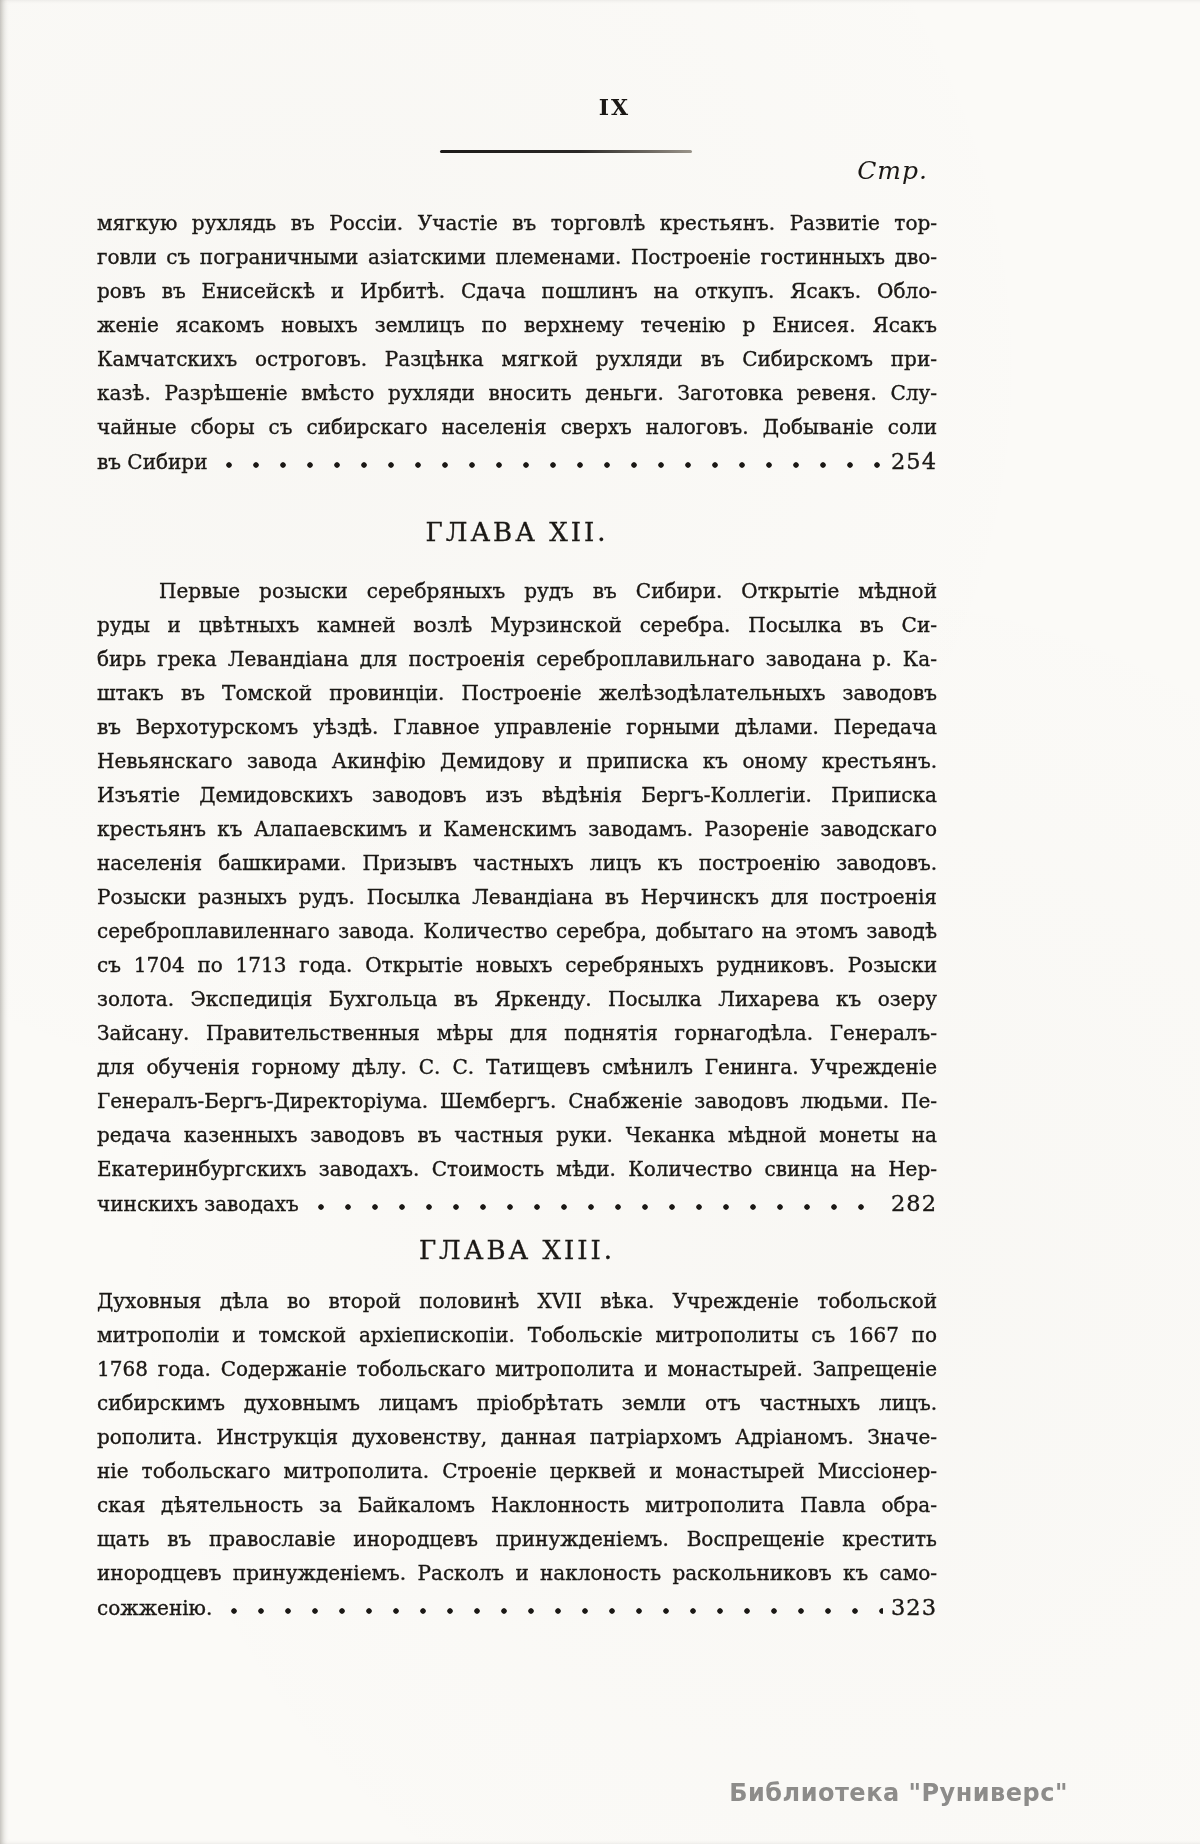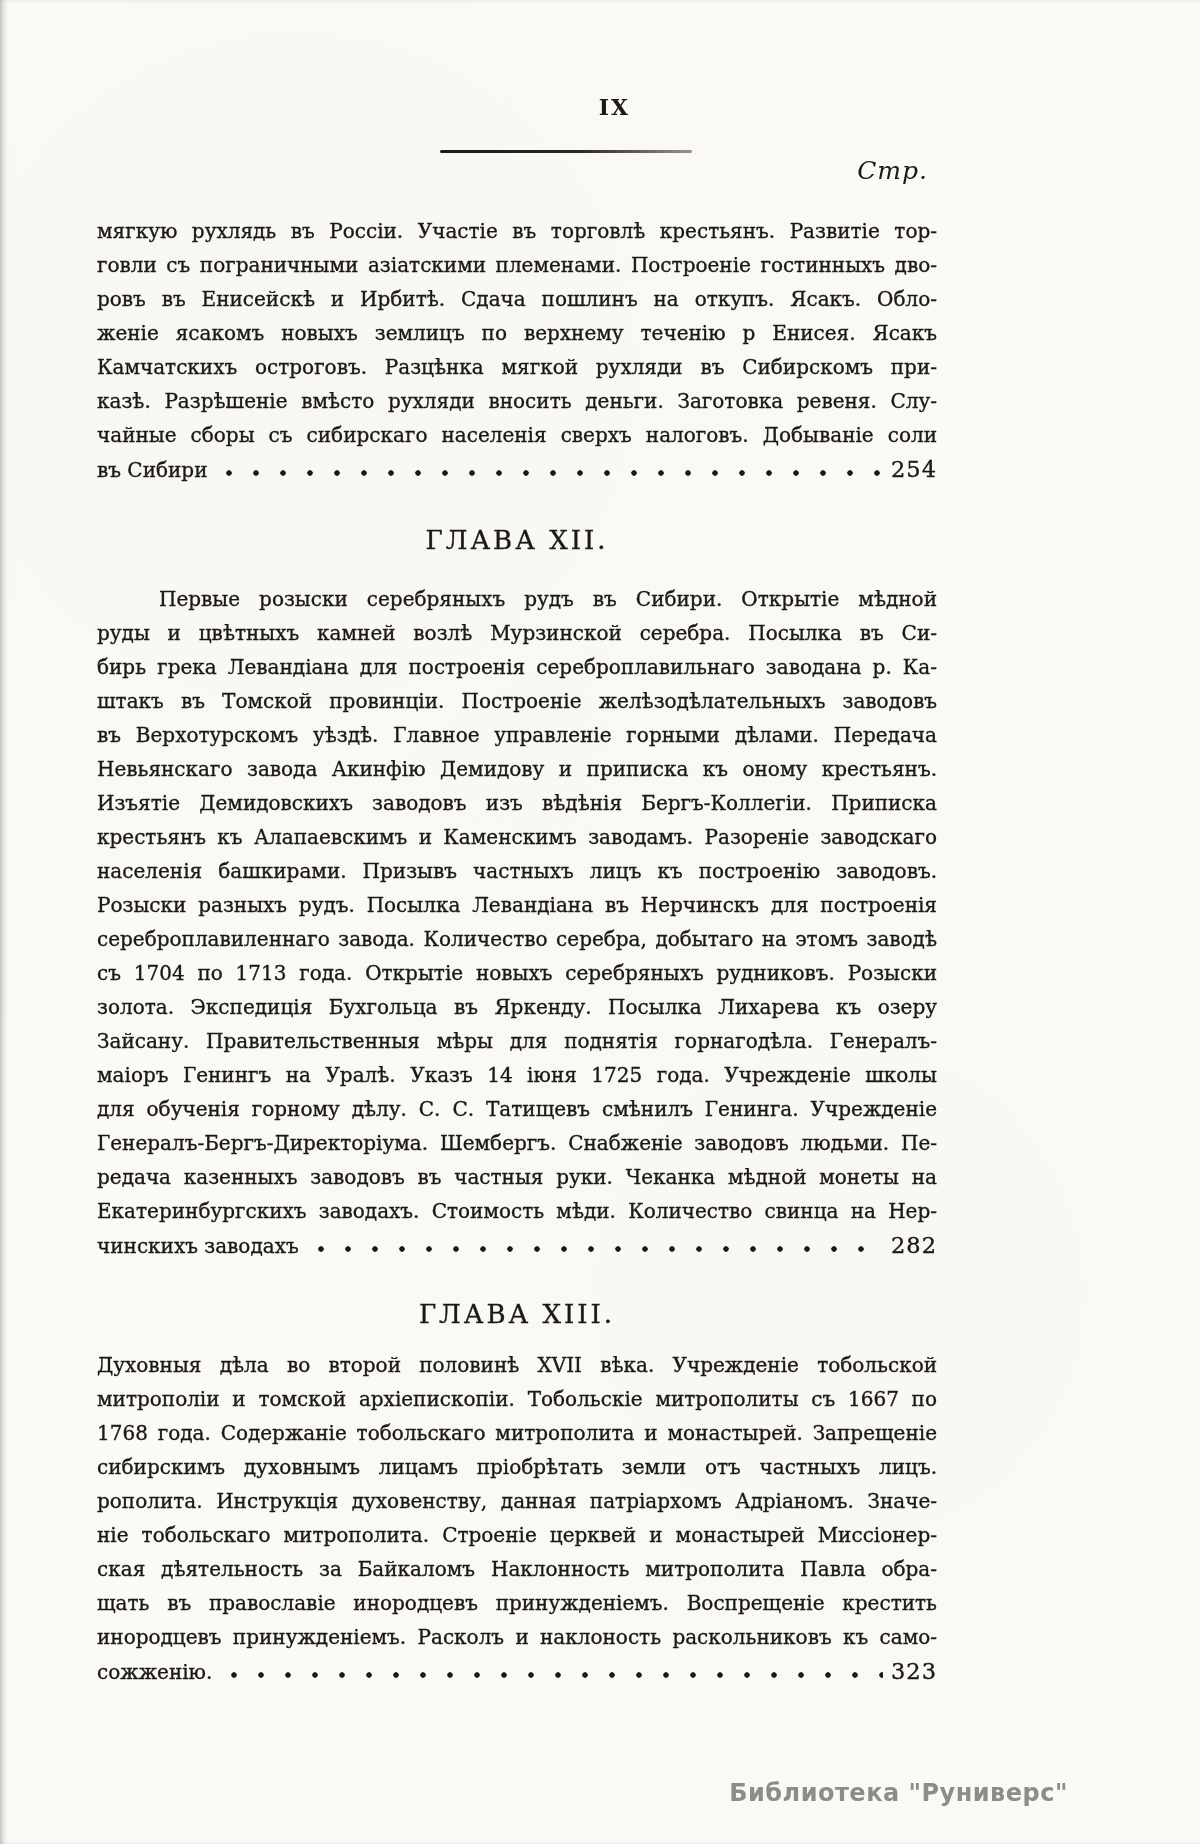--- a/index.html
+++ b/index.html
@@ -27,21 +27,21 @@
     position:absolute; top:150px; left:440px; width:252px; height:3px;
     background:linear-gradient(90deg,#1d1b19 0%,#2a2826 55%,#6a655e 82%,#9a948a 100%);
     border-radius:2px;
   }
   .col-label {
     position:absolute; top:156px; left:114px; width:840px;
     text-align:right; padding-right:26px; box-sizing:border-box;
     font-style:italic; font-size:25px; letter-spacing:1px;
   }
   .content {
-    position:absolute; top:214px; left:97px; width:840px;
+    position:absolute; top:206px; left:97px; width:840px;
     font-size:20px;
     -webkit-text-stroke:0.35px #1b1815;
   }
   .line {
     line-height:34px; height:34px;
     text-align:justify; text-align-last:justify;
     overflow:hidden; white-space:nowrap;
     word-spacing:1px;
   }
   .line.indent { text-indent:62px; }
@@ -58,21 +58,21 @@
   }
   .pagenum {
     white-space:nowrap; font-size:22.5px; letter-spacing:1px;
   }
   .heading {
     font-size:26px; letter-spacing:3px;
     line-height:36px; height:36px;
     margin:36px 0 24px 0;
     text-align-last:center; white-space:nowrap;
   }
-  .entry-3 .heading { margin:34px 0 16px 0; }
+  .entry-3 .heading { margin:12px 0 16px 0; }
   .watermark {
     position:absolute; top:1779px; right:132px;
     font-family:"DejaVu Sans","Liberation Sans",sans-serif;
     font-weight:bold; font-size:24px; color:#8d8c8a; letter-spacing:0.5px;
   }
 </style>
 </head>
 <body>
 
 <div class="page">
@@ -107,21 +107,20 @@
       <div class="line">въ Верхотурскомъ уѣздѣ. Главное управленіе горными дѣлами. Передача</div>
       <div class="line">Невьянскаго завода Акинфію Демидову и приписка къ оному крестьянъ.</div>
       <div class="line">Изъятіе Демидовскихъ заводовъ изъ вѣдѣнія Бергъ-Коллегіи. Приписка</div>
       <div class="line">крестьянъ къ Алапаевскимъ и Каменскимъ заводамъ. Разореніе заводскаго</div>
       <div class="line">населенія башкирами. Призывъ частныхъ лицъ къ построенію заводовъ.</div>
       <div class="line">Розыски разныхъ рудъ. Посылка Левандіана въ Нерчинскъ для построенія</div>
       <div class="line">сереброплавиленнаго завода. Количество серебра, добытаго на этомъ заводѣ</div>
       <div class="line">съ 1704 по 1713 года. Открытіе новыхъ серебряныхъ рудниковъ. Розыски</div>
       <div class="line">золота. Экспедиція Бухгольца въ Яркенду. Посылка Лихарева къ озеру</div>
       <div class="line">Зайсану. Правительственныя мѣры для поднятія горнагодѣла. Генералъ-</div>
-      <div class="line">маіоръ Генингъ на Уралѣ. Указъ 14 іюня 1725 года. Учрежденіе школы</div>
       <div class="line">для обученія горному дѣлу. С. С. Татищевъ смѣнилъ Генинга. Учрежденіе</div>
       <div class="line">Генералъ-Бергъ-Директоріума. Шембергъ. Снабженіе заводовъ людьми. Пе-</div>
       <div class="line">редача казенныхъ заводовъ въ частныя руки. Чеканка мѣдной монеты на</div>
       <div class="line">Екатеринбургскихъ заводахъ. Стоимость мѣди. Количество свинца на Нер-</div>
       <div class="tail-line">
         <span class="tail-text">чинскихъ заводахъ</span>
         <span class="leader"></span>
         <span class="pagenum">282</span>
       </div>
     </section>

